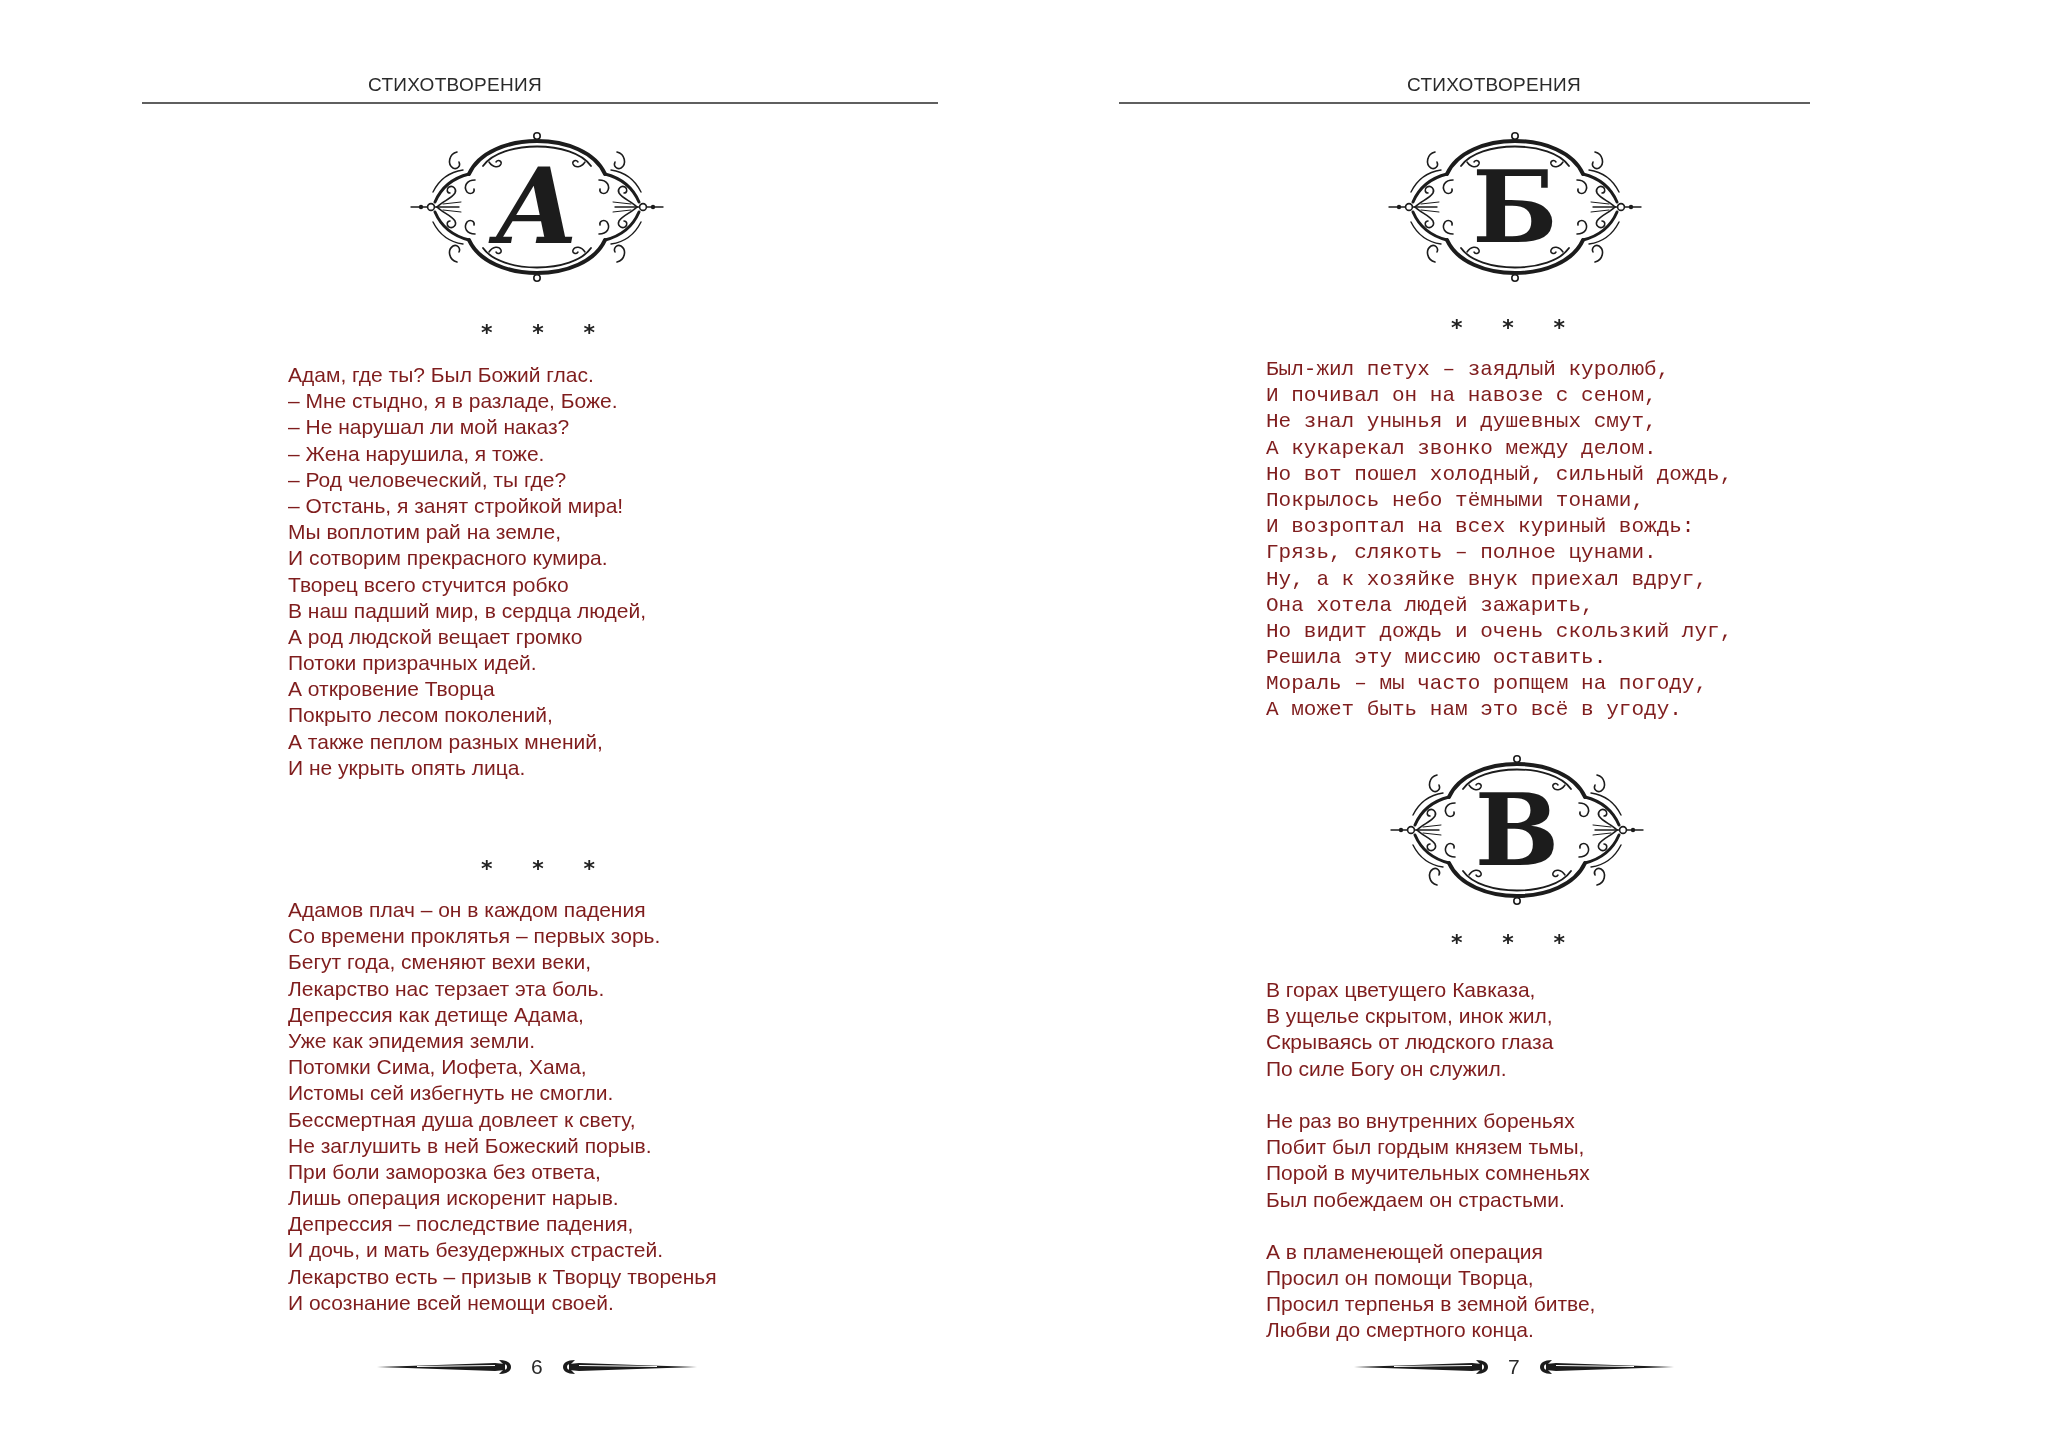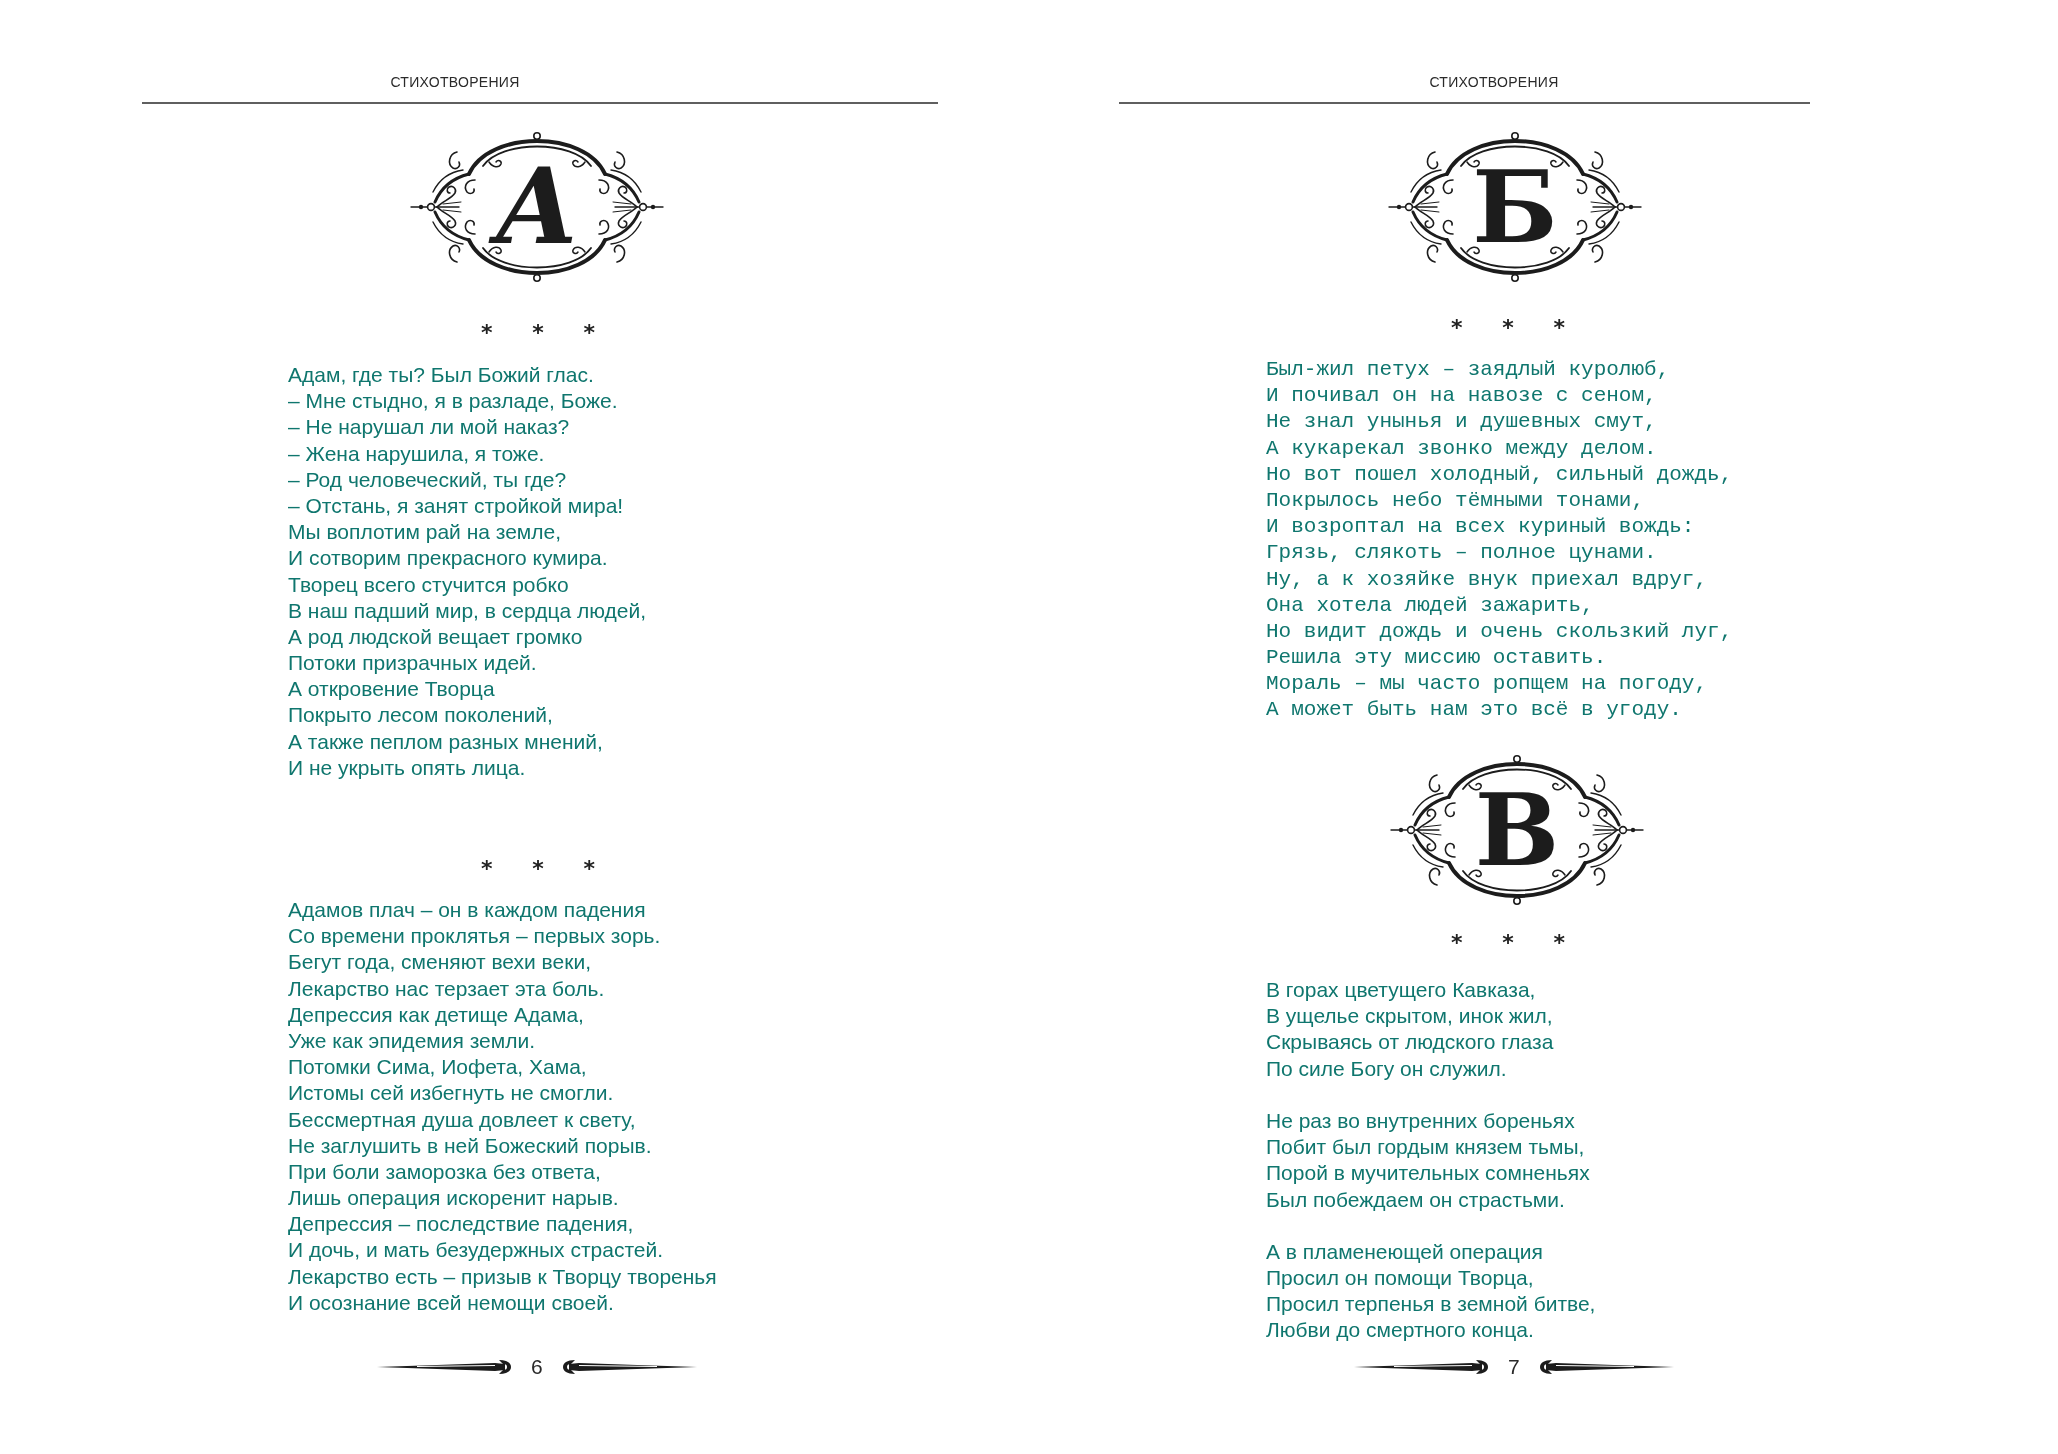--- a/index.html
+++ b/index.html
@@ -1,35 +1,35 @@
 <!DOCTYPE html>
 <html><head>
 <meta charset="utf-8">
 <style>
   html, body { margin:0; padding:0; background:#ffffff; }
   body { width:2058px; height:1454px; position:relative; overflow:hidden;
          font-family:"Liberation Sans", sans-serif; color:#1e1e1e; }
   .page { position:absolute; top:0; height:1454px; }
   .page-left { left:0; width:1029px; }
   .page-right { left:1029px; width:1029px; }
-  .running-head { position:absolute; top:74px; font-size:14px; letter-spacing:0.3px;
+  .running-head { position:absolute; top:74px; font-size:19px; letter-spacing:0.3px;
                   color:#2a2a2a; text-transform:uppercase; white-space:nowrap;
                   transform:translateX(-50%); }
   .head-rule { position:absolute; top:102px; height:2px; background:#5f5f5f; }
   .ornament { position:absolute; width:256px; height:170px; }
   .ornament svg { position:absolute; left:0; top:0; width:256px; height:170px; }
   .drop-letter { position:absolute; left:0; top:0; width:256px; height:170px;
                  display:flex; align-items:center; justify-content:center;
                  font-family:"DejaVu Serif", serif; font-weight:bold; font-size:100px;
                  color:#1c1c1c; line-height:1; }
   .drop-letter.a { font-style:italic; font-size:104px; }
   .stars { position:absolute; font-family:"DejaVu Sans", sans-serif; font-weight:bold;
            font-size:22px; letter-spacing:16px; color:#222; transform:translateX(-50%);
            white-space:nowrap; }
-  .poem { position:absolute; font-size:21px; line-height:26.2px; color:#0f766e; white-space:nowrap; }
+  .poem { position:absolute; font-size:21px; line-height:26.2px; color:#7f1d1d; white-space:nowrap; }
   .poem .line { display:block; height:26.2px; }
   .poem .gap { display:block; height:26.2px; }
   .folio { position:absolute; top:1352px; height:30px; display:flex; align-items:center; }
   .folio .num { font-size:21px; color:#2a2a2a; margin:0 18px; }
   .folio svg { display:block; }
 </style>
 </head>
 <body>
 
 <svg width="0" height="0" style="position:absolute" aria-hidden="true">

